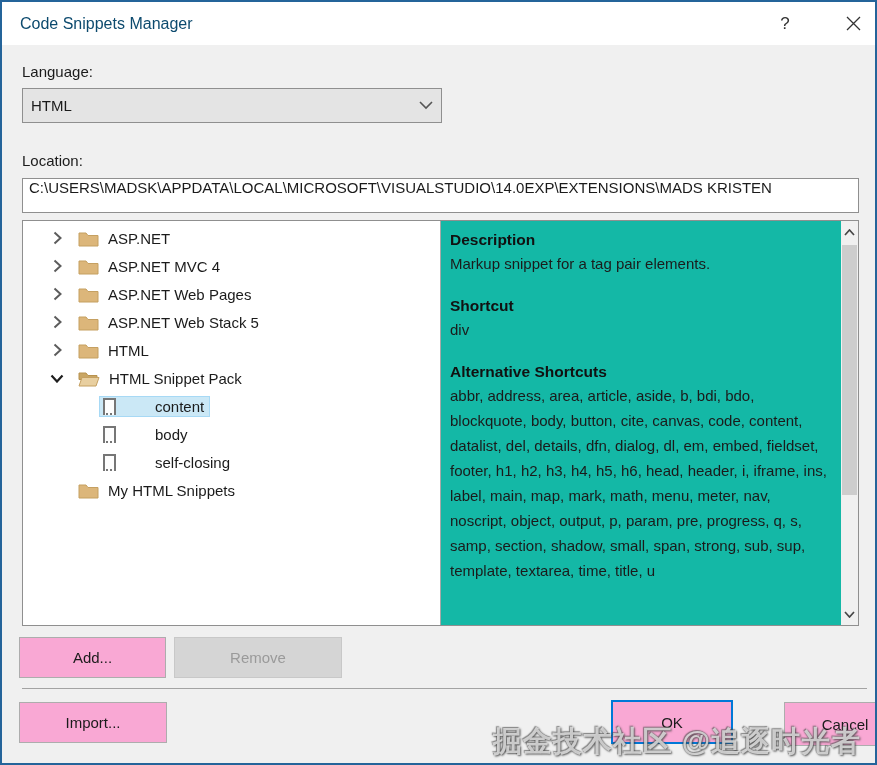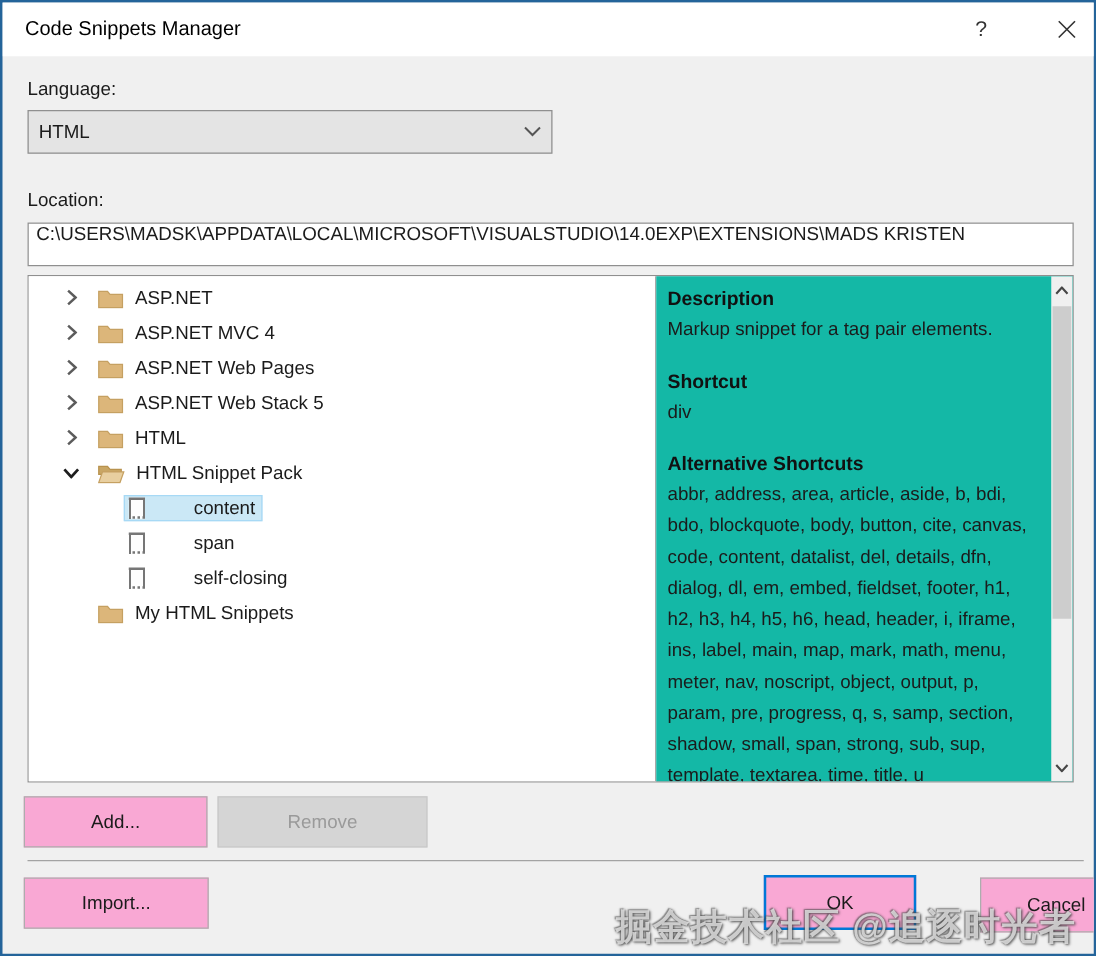--- a/index.html
+++ b/index.html
@@ -10,21 +10,21 @@
     position:relative; width:877px; height:765px;
     background:#f0f0f0; border:2px solid #24649a;
     overflow:hidden;
   }
 
   
   .titlebar{
     position:absolute; top:0; left:0; right:0; height:43px;
     background:#ffffff; display:flex; align-items:center;
   }
-  .titlebar .title{ margin-left:18px; font-size:16px; color:#000000; }
+  .titlebar .title{ margin-left:18px; font-size:16px; color:#0c4a6e; }
   .titlebar .tb-btns{ margin-left:auto; display:flex; align-items:center; }
   .tb-btn{ width:44px; height:43px; display:flex; align-items:center; justify-content:center;
            font-size:18px; color:#333; cursor:default; }
   .tb-btn.help{ font-size:17px; margin-right:24px; }
   .tb-btn.close svg{ display:block; }
 
   
   .field-label{ position:absolute; left:20px; font-size:15px; color:#1b1b1b; }
 
   
@@ -42,21 +42,21 @@
     background:#ffffff; border:1px solid #8f8f8f;
     display:flex; padding:0 6px;
     font-size:15px; color:#1b1b1b; white-space:nowrap; overflow:hidden;
   }
 
   
   .mainpanel{
     position:absolute; left:20px; top:218px; width:837px; height:406px;
     border:1px solid #8f8f8f; background:#ffffff; display:flex;
   }
-  .treepane{ width:502px; border-right:1px solid #a8a8a8; background:#fff;
+  .treepane{ width:418px; border-right:1px solid #a8a8a8; background:#fff;
              padding-top:3px; overflow:hidden; }
   .tree-row{ height:28px; display:flex; align-items:center; font-size:15px; color:#1b1b1b; }
   .tree-row .expander{ width:16px; height:16px; margin-left:26px; display:flex;
                        align-items:center; justify-content:center; flex:0 0 auto; }
   .tree-row.child .indent{ width:76px; flex:0 0 auto; }
   .row-inner{ display:flex; align-items:center; padding:2px 6px 2px 4px; margin-left:9px; }
   .tree-row.child .row-inner{ margin-left:0;gap:30px; }
   .row-inner.selected{ background:#cbe8f6; border:1px solid #a7d9f5; padding:1px 5px 1px 3px; }
   .tree-icon{ margin-right:9px; flex:0 0 auto; display:flex; }
   .snippet-box{ width:13px; height:17px; background:#fdfdfd;
@@ -238,21 +238,21 @@
             </span>
             <span>content</span>
           </span>
         </div>
         <div class="tree-row child">
           <span class="indent"></span>
           <span class="row-inner">
             <span class="tree-icon">
               <span class="snippet-box"></span>
             </span>
-            <span>span</span>
+            <span>body</span>
           </span>
         </div>
         <div class="tree-row child">
           <span class="indent"></span>
           <span class="row-inner">
             <span class="tree-icon">
               <span class="snippet-box"></span>
             </span>
             <span>self-closing</span>
           </span>

